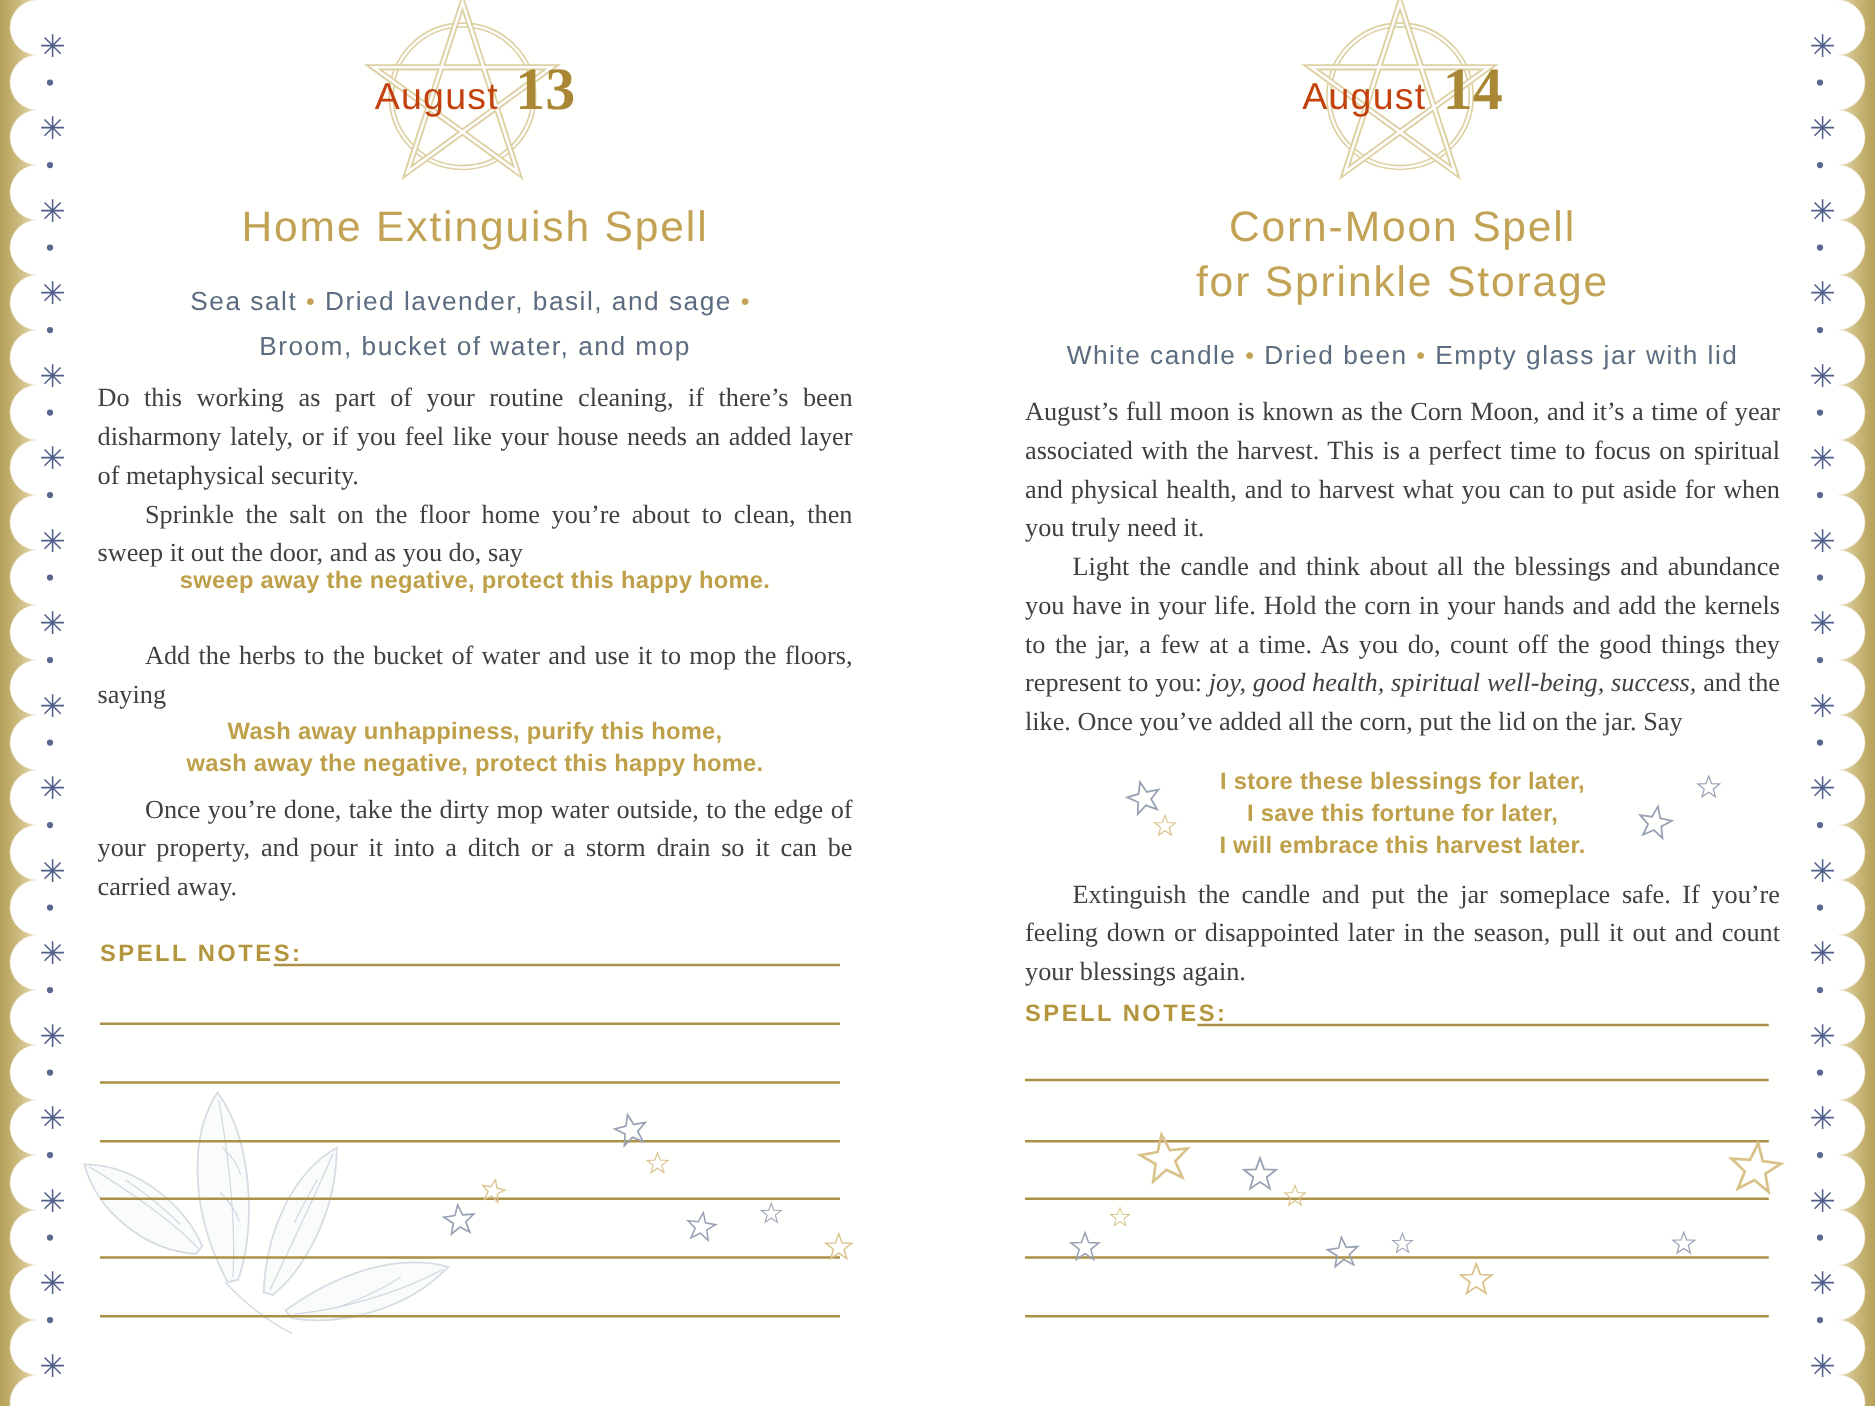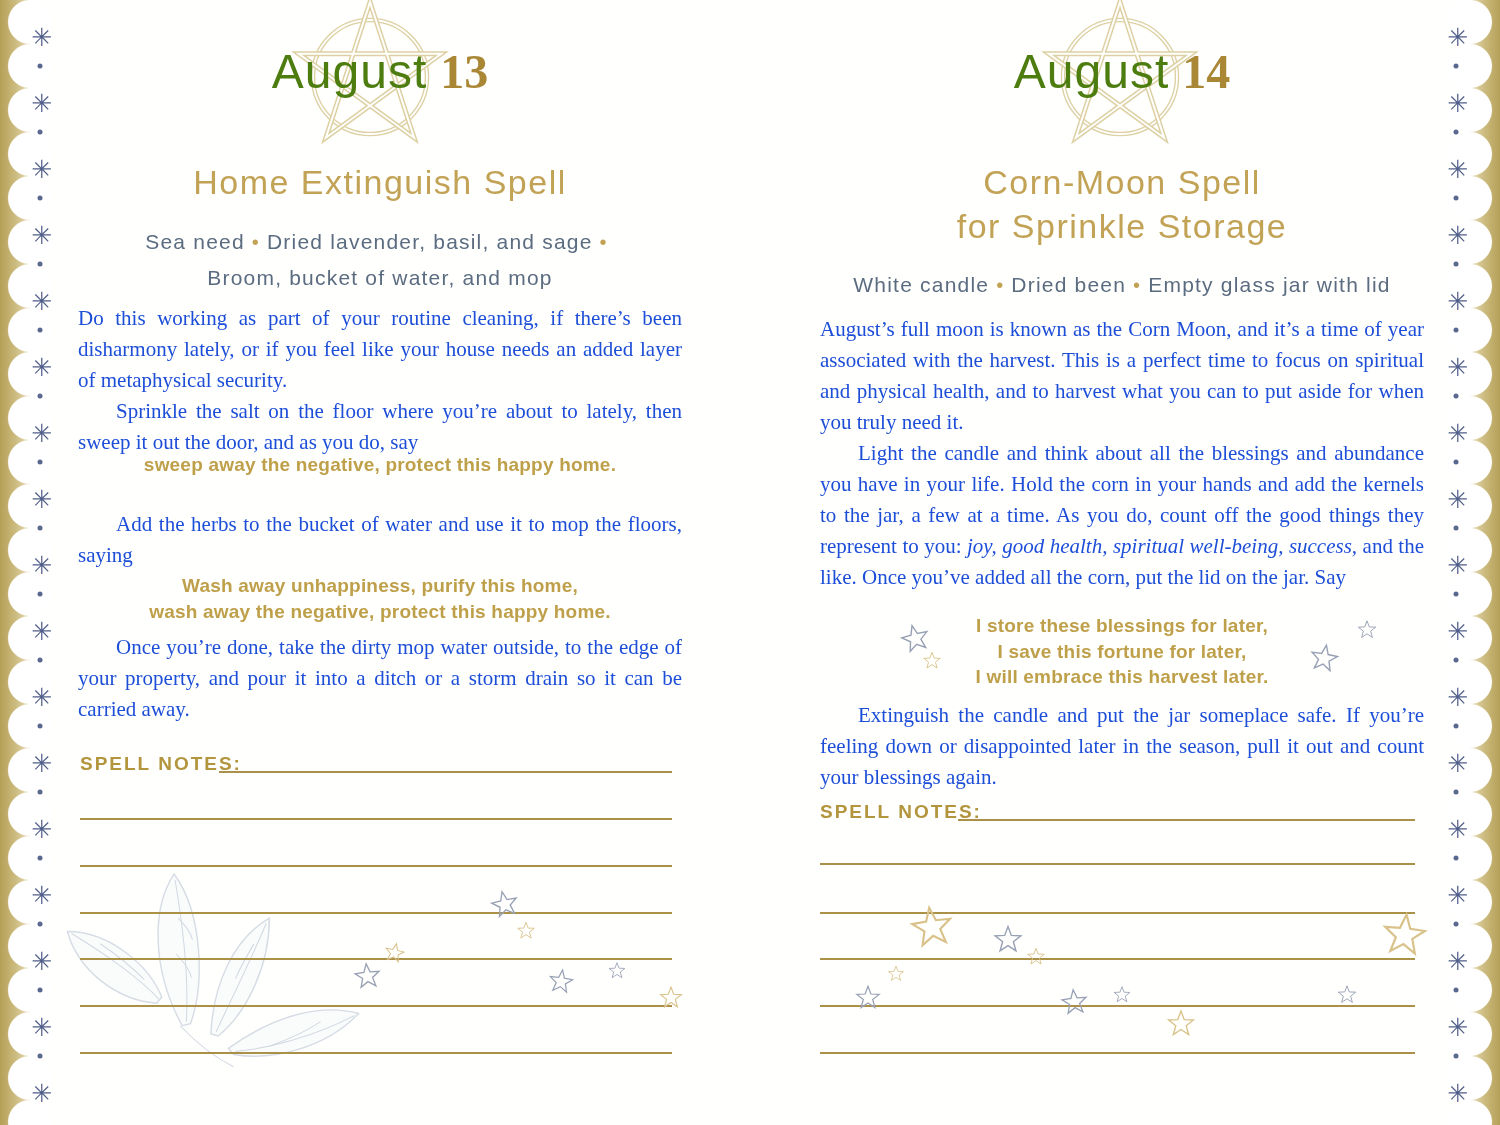--- a/index.html
+++ b/index.html
@@ -18,32 +18,32 @@
 
   .bstar{position:absolute;transform:translate(-50%,-50%);font-size:25px;line-height:1;
          color:#515f8b;font-family:"DejaVu Sans",sans-serif;}
   .bdot{position:absolute;width:5px;height:5px;border-radius:50%;background:#5a6890;
         transform:translate(-50%,-50%);}
 
   .pentagram{position:absolute;width:160px;height:160px;overflow:visible;}
 
   .dateblock{position:absolute;width:604px;top:44px;display:flex;justify-content:center;
              align-items:baseline;gap:13px;}
-  .month{font-size:48px;color:#4d7c0f;letter-spacing:1px;}
+  .month{font-size:30px;color:#c2410c;letter-spacing:1px;}
   .day{font-family:"Liberation Serif",serif;font-weight:bold;font-size:48px;color:#a98735;}
 
   .title{position:absolute;width:604px;text-align:center;font-weight:400;font-size:34px;
          line-height:44px;color:#c2a255;letter-spacing:1.5px;margin:0;}
 
   .ingredients{position:absolute;width:604px;text-align:center;}
   .ing-line{font-size:21px;color:#5b6c80;letter-spacing:1.2px;line-height:36px;}
   .bullet{color:#c2a255;margin:0 7px;font-size:20px;}
 
   .bodytext{position:absolute;width:604px;margin:0;text-align:justify;
-            font-family:"Liberation Serif",serif;font-size:21px;line-height:31px;color:#1d4ed8;}
+            font-family:"Liberation Serif",serif;font-size:21px;line-height:31px;color:#404040;}
   .indent{text-indent:38px;}
   .it{font-style:italic;}
 
   .chant{position:absolute;width:604px;text-align:center;font-weight:bold;font-size:19px;
          line-height:25.5px;color:#bfa04a;letter-spacing:0.2px;}
 
   .notes-label{position:absolute;font-weight:bold;font-size:19px;letter-spacing:2px;color:#b3953e;}
   .goldline{position:absolute;height:2px;background:#ab9148;}
 
   .sstar{position:absolute;overflow:visible;}
@@ -76,29 +76,29 @@
     <use href="#pentagram"></use>
   </svg>
   <div class="dateblock" style="left:78px">
     <span class="month">August</span>
     <span class="day">13</span>
   </div>
   <h1 class="title" style="left:78px;top:160px">Home Extinguish Spell</h1>
 
   <div class="ingredients" style="left:78px;top:224px">
     <div class="ing-line">
-      <span>Sea need</span><span class="bullet">•</span><span>Dried lavender, basil, and sage</span><span class="bullet">•</span>
+      <span>Sea salt</span><span class="bullet">•</span><span>Dried lavender, basil, and sage</span><span class="bullet">•</span>
     </div>
     <div class="ing-line">
       <span>Broom, bucket of water, and mop</span>
     </div>
   </div>
 
   <p class="bodytext" style="left:78px;top:303px">Do this working as part of your routine cleaning, if there’s been disharmony lately, or if you feel like your house needs an added layer of metaphysical security.</p>
-  <p class="bodytext indent" style="left:78px;top:396px">Sprinkle the salt on the floor where you’re about to lately, then sweep it out the door, and as you do, say</p>
+  <p class="bodytext indent" style="left:78px;top:396px">Sprinkle the salt on the floor home you’re about to clean, then sweep it out the door, and as you do, say</p>
 
   <div class="chant" style="left:78px;top:452px">
     <div>sweep away the negative, protect this happy home.</div>
   </div>
 
   <p class="bodytext indent" style="left:78px;top:509px">Add the herbs to the bucket of water and use it to mop the floors, saying</p>
 
   <div class="chant" style="left:78px;top:573px">
     <div>Wash away unhappiness, purify this home,</div>
     <div>wash away the negative, protect this happy home.</div>

